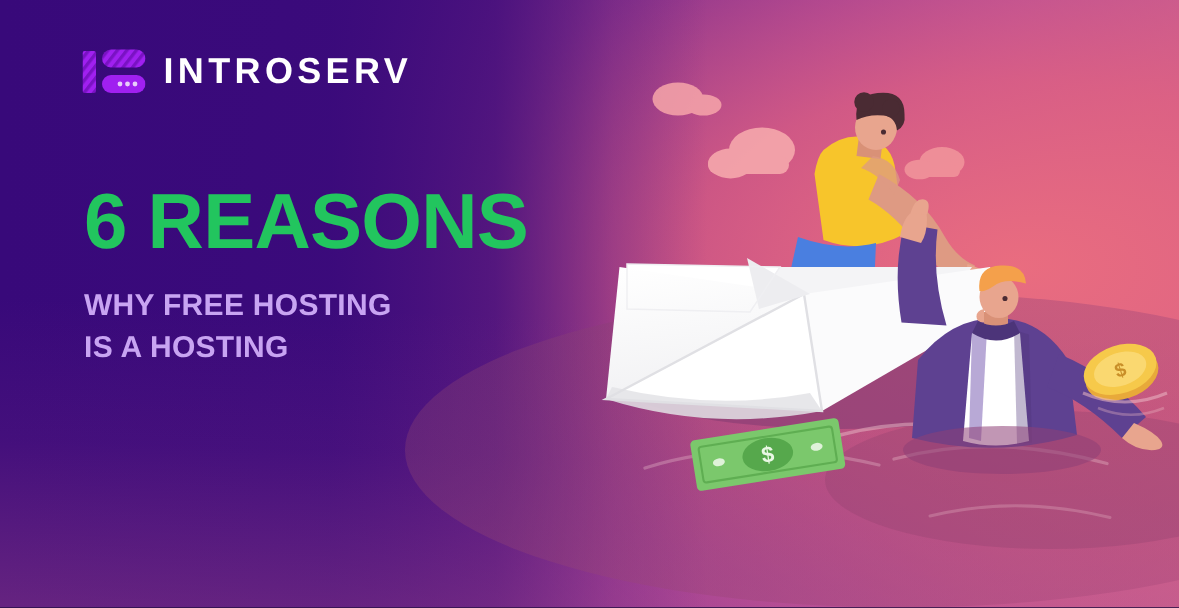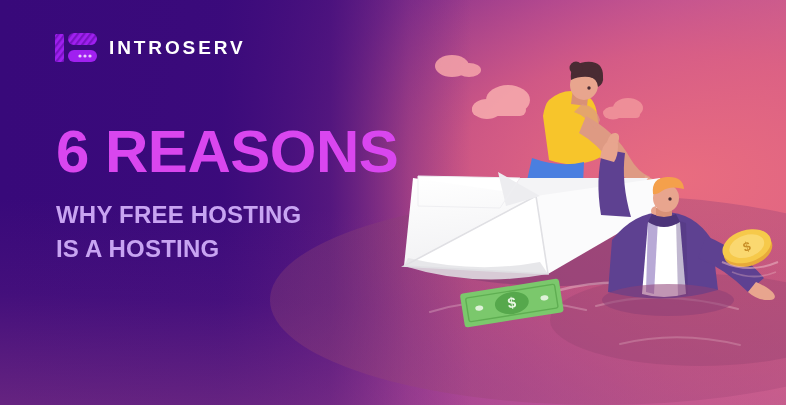--- a/index.html
+++ b/index.html
@@ -70,47 +70,47 @@
     position: absolute;
     left: 55px;
     top: 29px;
     display: flex;
     align-items: center;
     gap: 12px;
   }
   .logo-mark { width: 42px; height: 37px; display: block; }
   .logo-word {
     color: #ffffff;
-    font-size: 19px;
+    font-size: 24px;
     font-weight: bold;
     letter-spacing: 2.9px;
     line-height: 1;
     white-space: nowrap;
   }
 
   
   .copy {
     position: absolute;
     left: 56px;
     top: 122px;
     width: 380px;
   }
   .headline {
-    color: #d946ef;
-    font-size: 60px;
+    color: #22c55e;
+    font-size: 52px;
     font-weight: bold;
     letter-spacing: -0.5px;
     line-height: 1.0;
     margin: 0;
     white-space: nowrap;
   }
   .subhead {
     margin: 16px 0 0 0;
     color: #c8a4f2;
-    font-size: 24px;
+    font-size: 20px;
     font-weight: bold;
     letter-spacing: 0.2px;
     line-height: 1.42;
   }
   .subhead .l { display: block; white-space: nowrap; }
 </style>
 </head>
 <body>
 
 <div id="banner">

